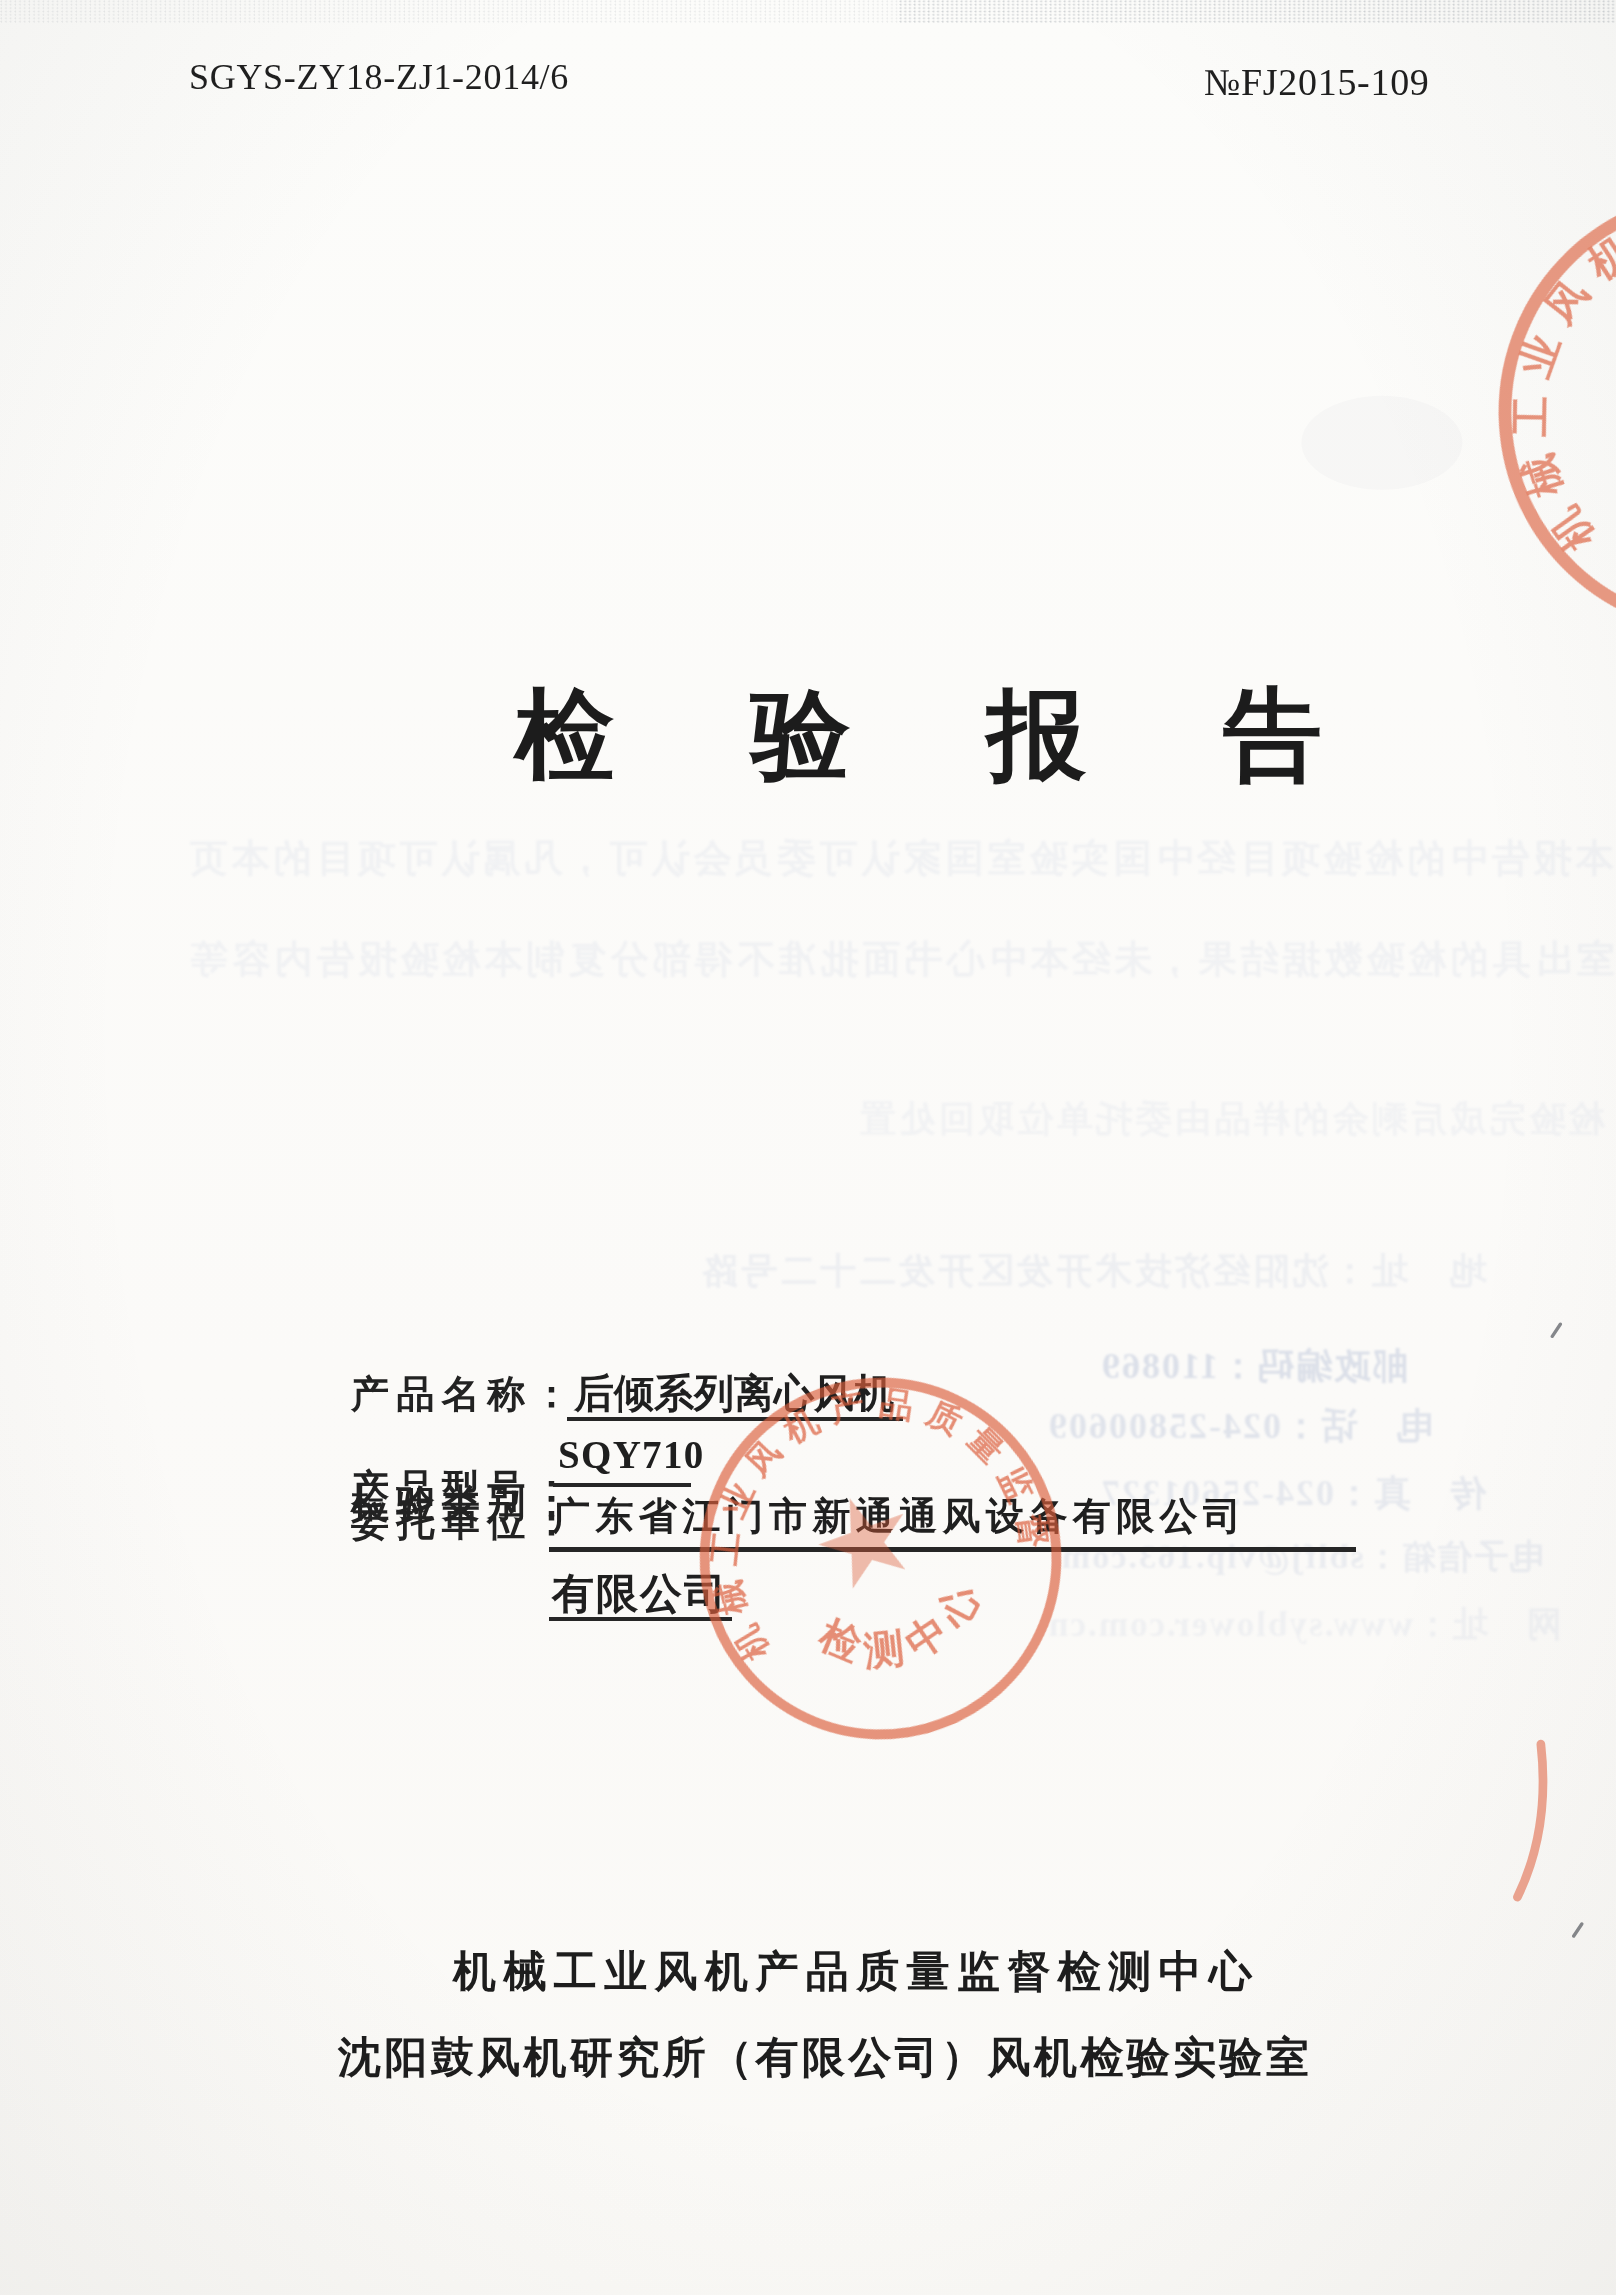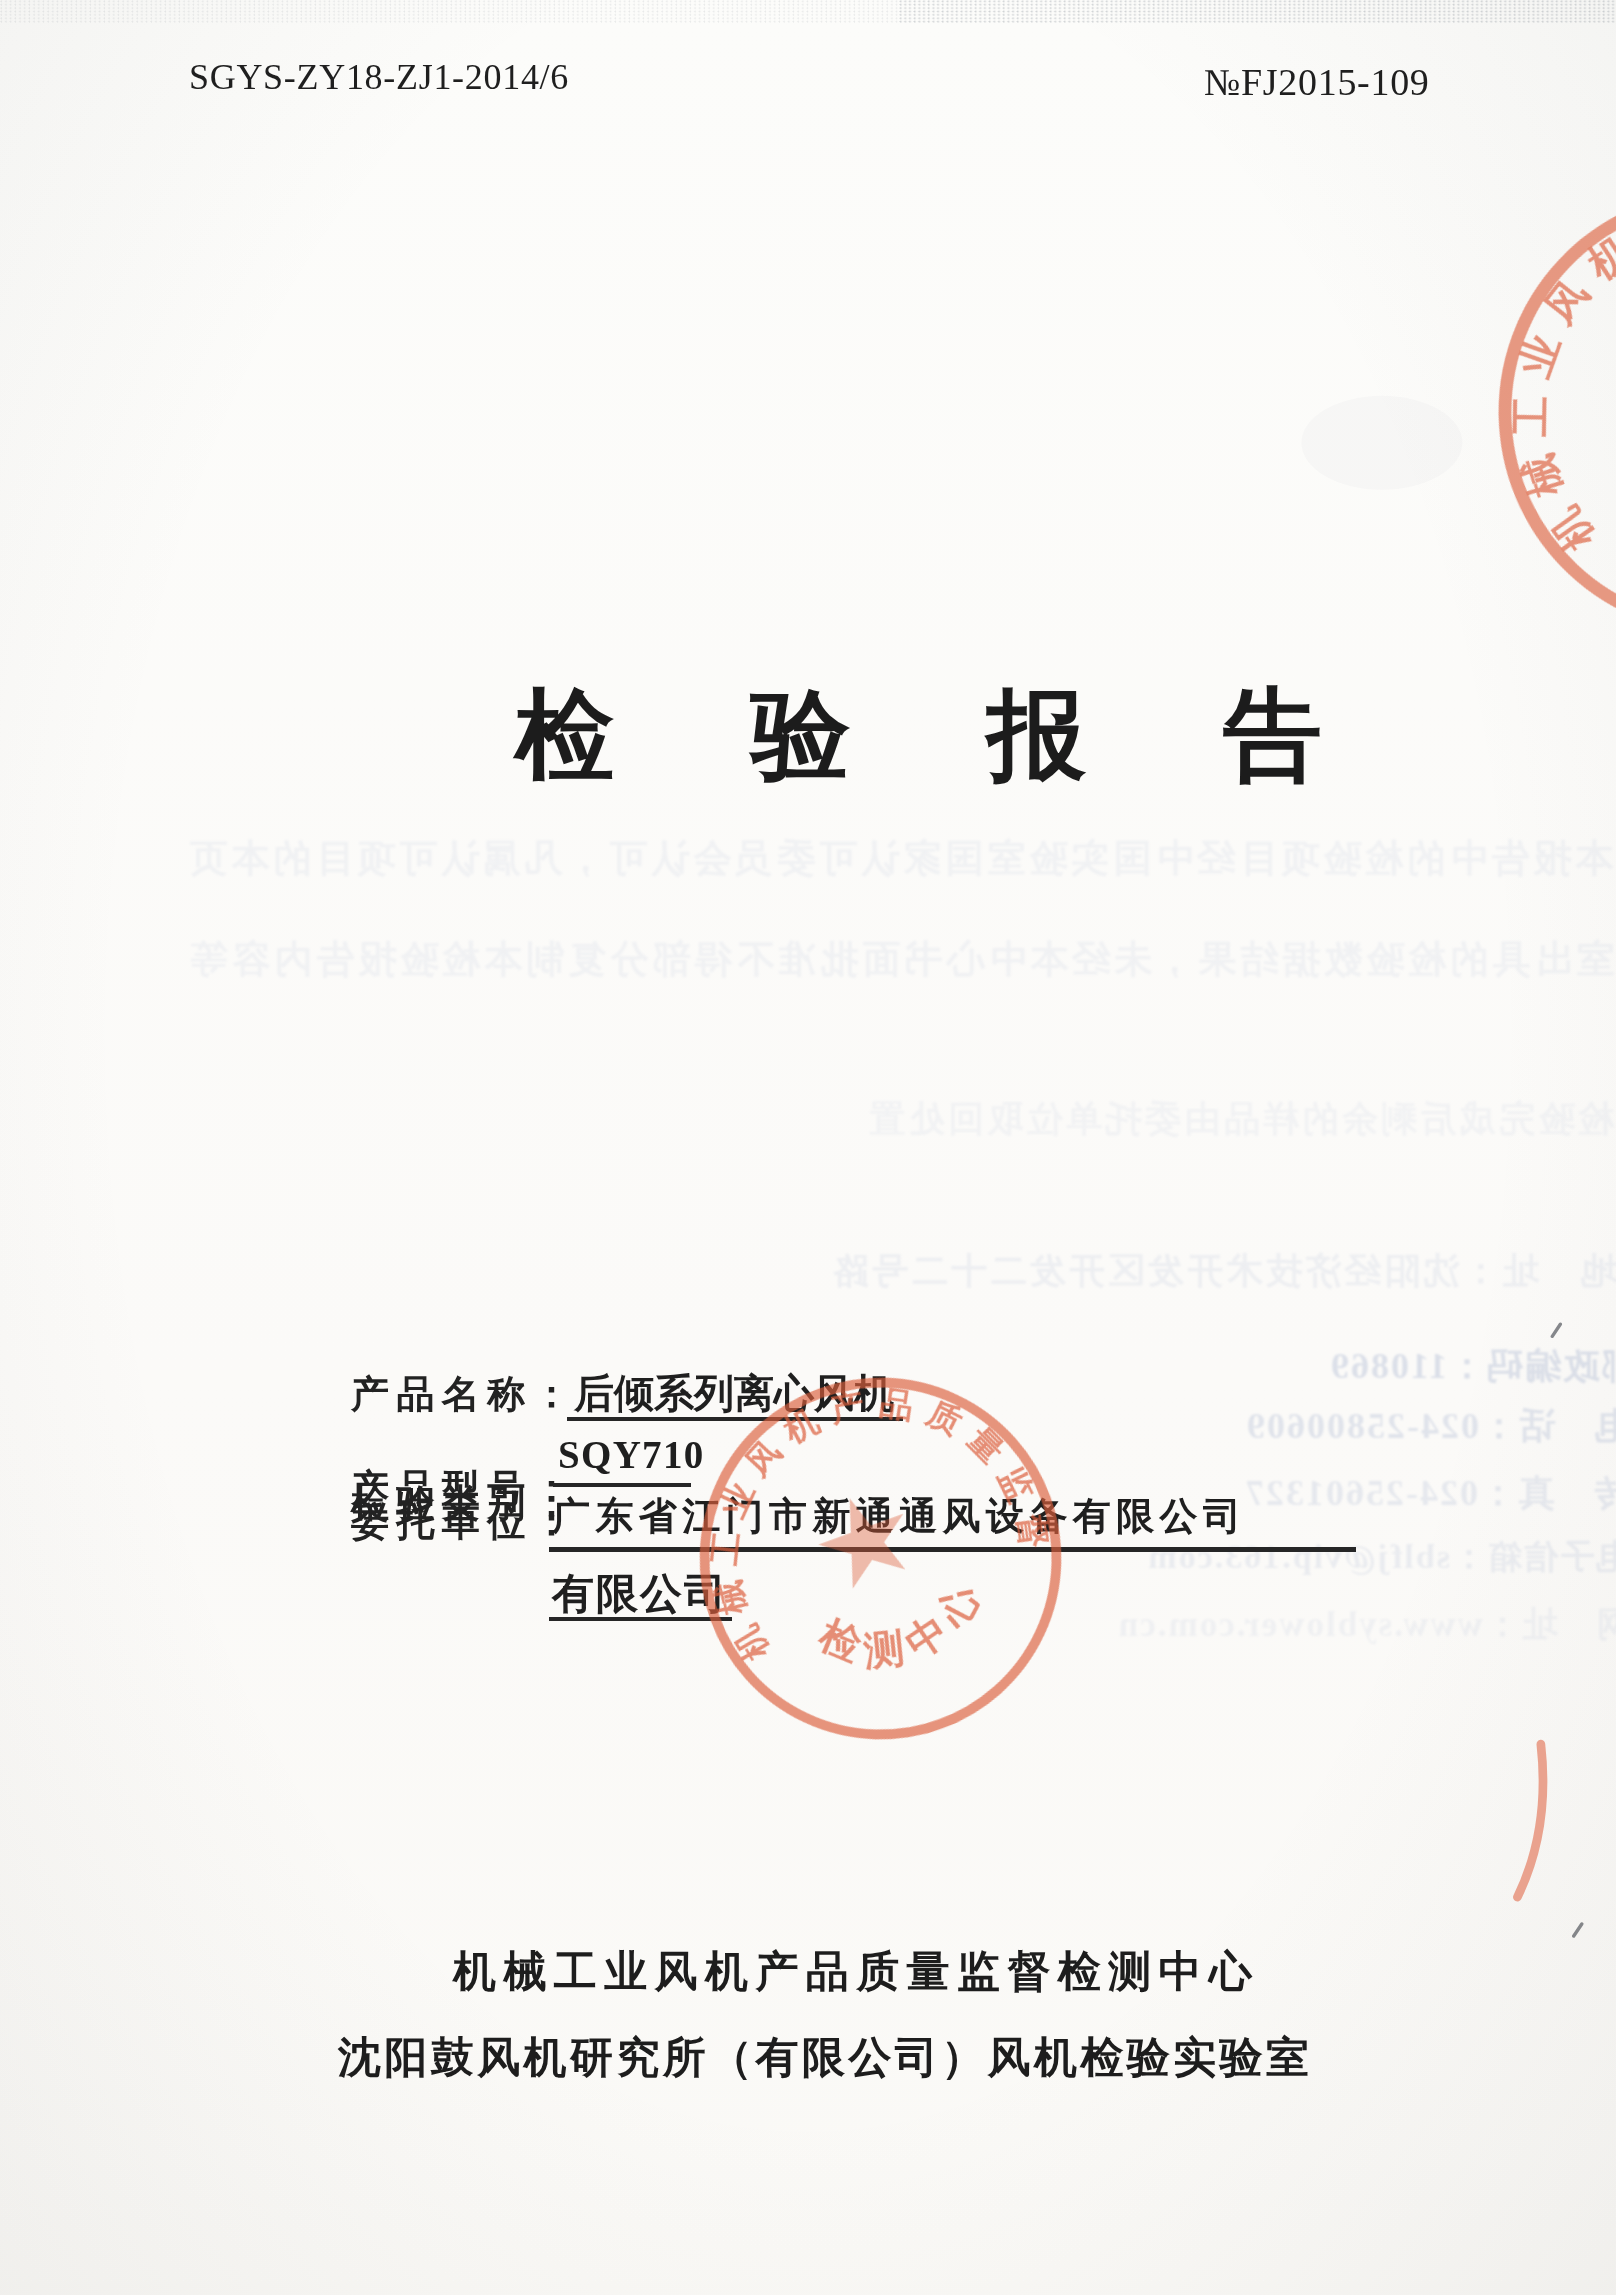--- a/index.html
+++ b/index.html
@@ -5,20 +5,21 @@
   html,body{margin:0;padding:0;}
   body{
     width:1616px;height:2295px;
     background:#e9e9e7;
     font-family:"Liberation Serif","DejaVu Serif",serif;
   }
   .page{
     position:relative;width:1616px;height:2295px;overflow:hidden;
     background:linear-gradient(180deg,#fcfcfa 0%,#fbfaf8 60%,#faf9f6 100%);
     color:#232323;
+    text-align:right;
   }
   
   .vignette{position:absolute;inset:0;pointer-events:none;
     background:radial-gradient(ellipse at 50% 45%,rgba(0,0,0,0) 60%,rgba(60,60,60,.05) 100%);}
   
   .noise-band{position:absolute;left:0;top:0;width:1616px;height:23px;opacity:.22;
     background-image:radial-gradient(circle at 1.3px 1.3px,rgba(110,118,130,.65) 0.7px,transparent 1.1px);
     background-size:4.7px 3.4px;}
   .noise-band.dense{left:899px;width:717px;opacity:.38;}
 

